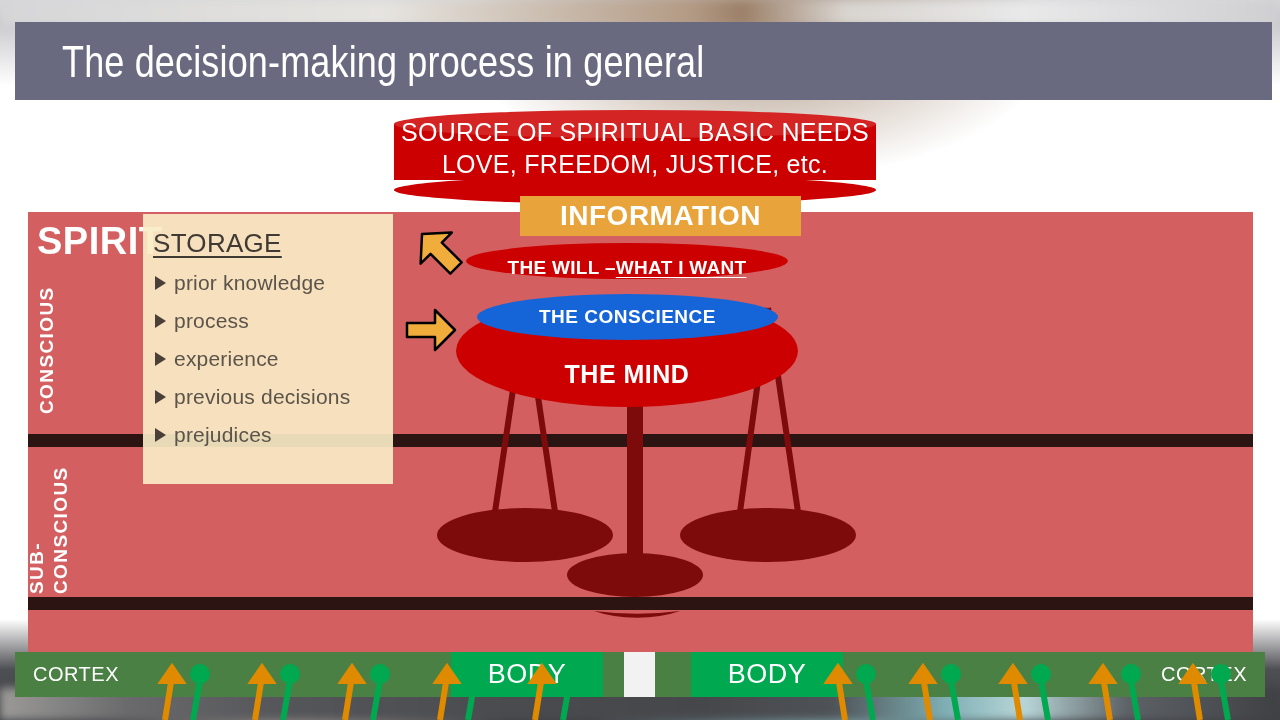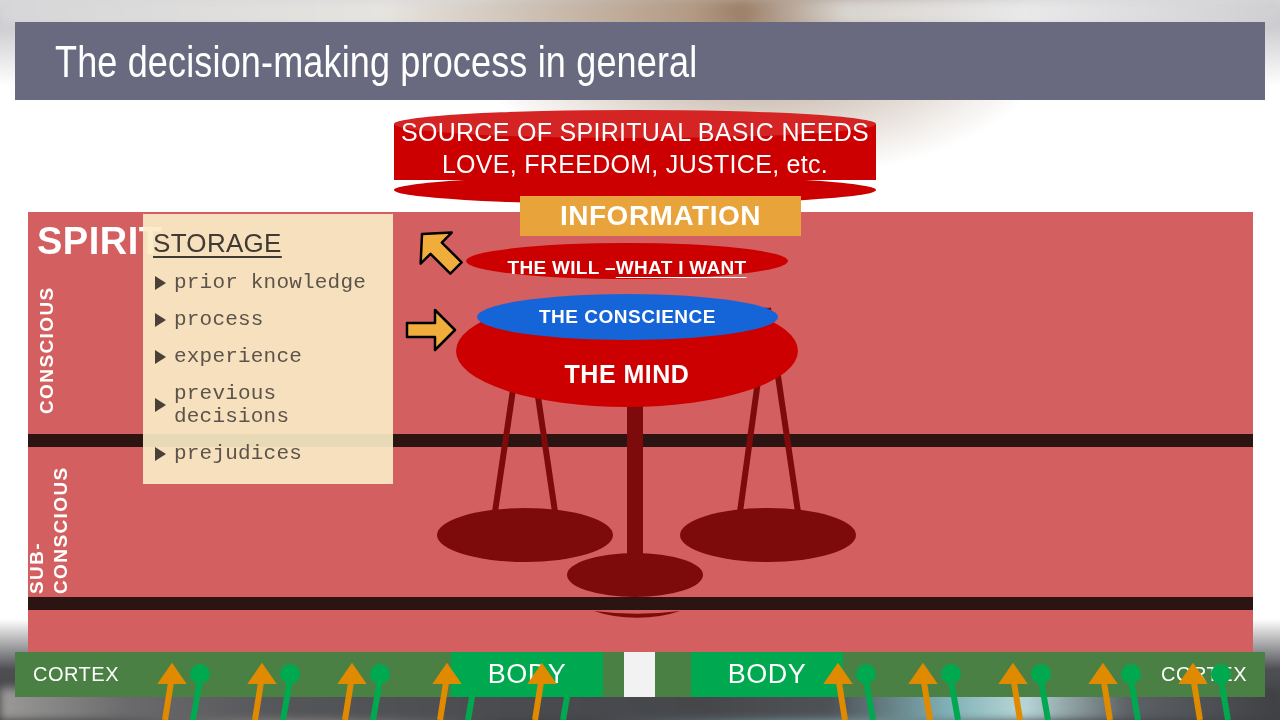--- a/index.html
+++ b/index.html
@@ -26,21 +26,21 @@
   .top-photo{
     position:absolute;left:0;right:0;top:0;height:26px;
     background:linear-gradient(90deg,#d6d6d8 0%,#e6e4e0 30%,#b39a84 54%,#9c8068 58%,#d8d4cf 66%,#e9e9ea 80%,#cfcfd2 100%);
     filter:blur(5px);
   }
 
   
   .titlebar{
     position:absolute;left:15px;top:22px;width:1250px;height:78px;
     background:#696a80;
-    display:flex;align-items:center;
+    display:flex;align-items:center;padding-left:7px;
   }
   .titlebar .title{
     color:#ffffff;font-size:45px;line-height:1;
     font-family:"Liberation Sans Narrow","Liberation Sans",sans-serif;
     transform:scaleX(.80);transform-origin:left center;
     margin-left:40px;letter-spacing:.2px;font-weight:400;
     white-space:nowrap;
   }
 
   
@@ -75,21 +75,21 @@
   }
   .storage h3{
     margin:0;padding:14px 0 0 10px;font-size:26px;font-weight:400;color:#3f3a33;
     font-family:"Liberation Sans Narrow","Liberation Sans",sans-serif;
     text-decoration:underline;text-underline-offset:4px;
     letter-spacing:.3px;
   }
   .storage ul{list-style:none;margin:12px 0 0 0;padding:0 0 0 12px;}
   .storage li{
     font-size:21px;color:#5b544b;margin:0 0 14px 0;
-    font-family:Liberation Mono, monospace;
+    font-family:Liberation Sans, sans-serif;
     display:flex;align-items:center;gap:8px;letter-spacing:.2px;
   }
   .storage li .tri{
     display:inline-block;width:0;height:0;
     border-left:11px solid #4a4038;
     border-top:7px solid transparent;border-bottom:7px solid transparent;
   }
 
   
   .cyl{position:absolute;left:394px;top:110px;width:482px;height:80px;}

